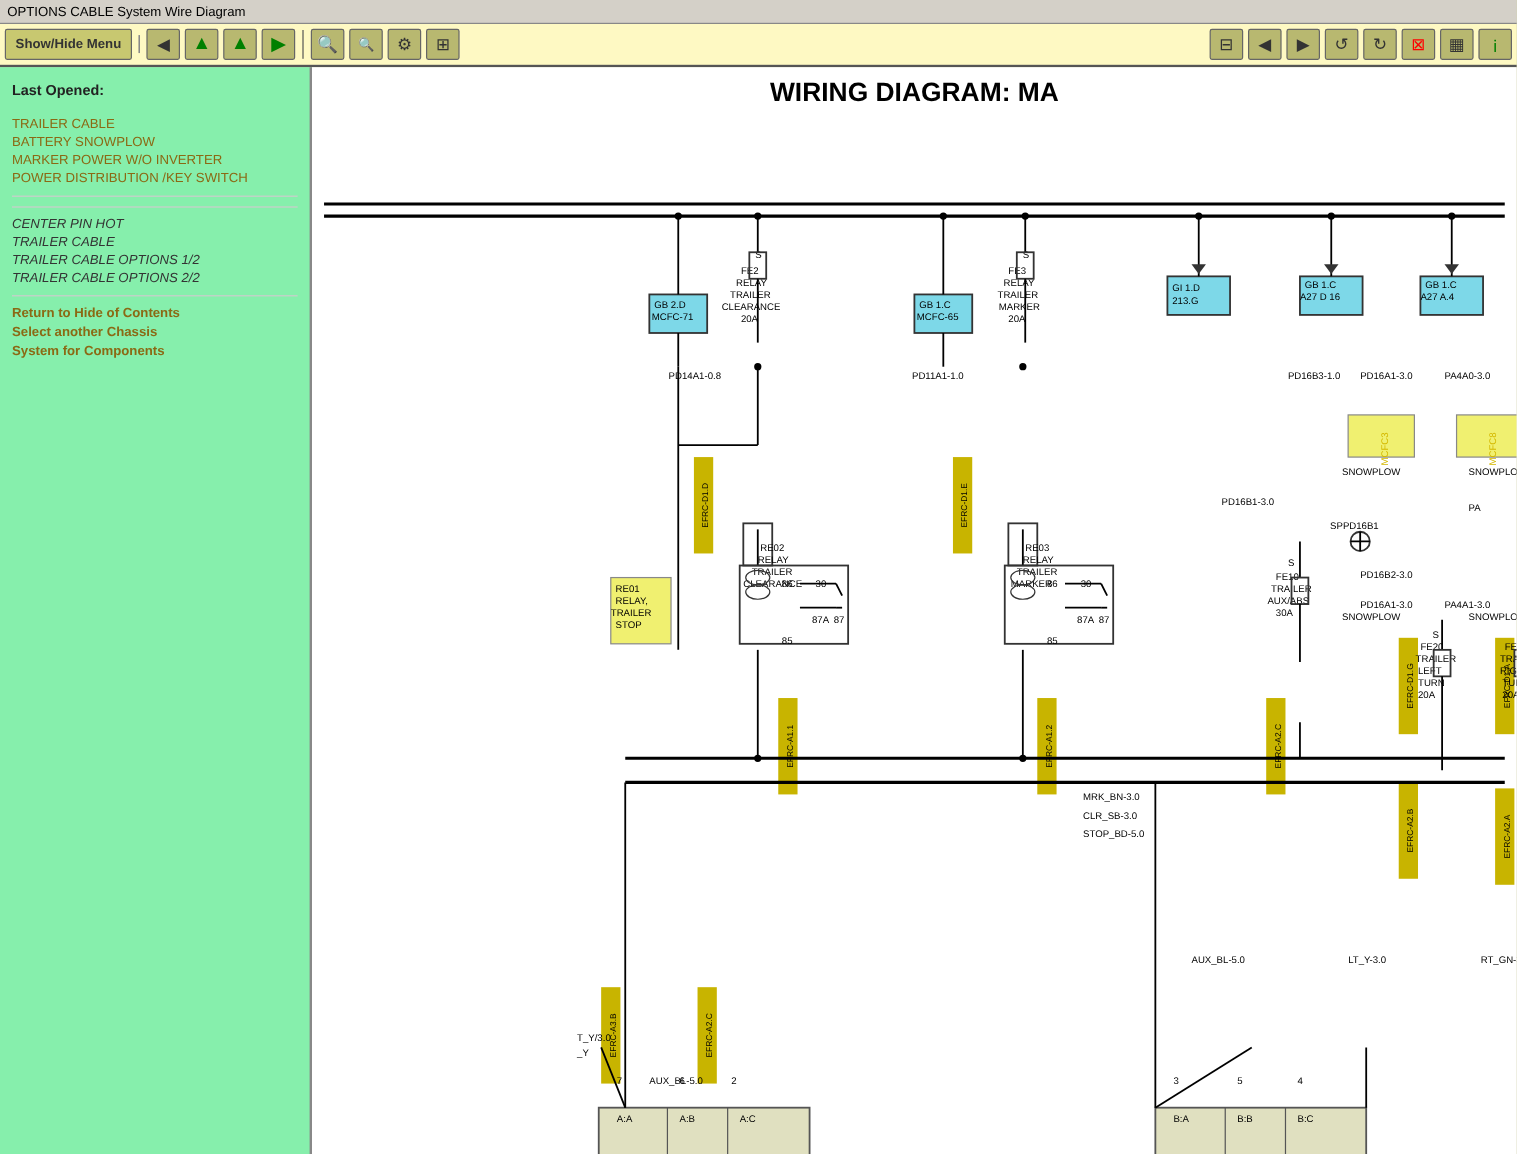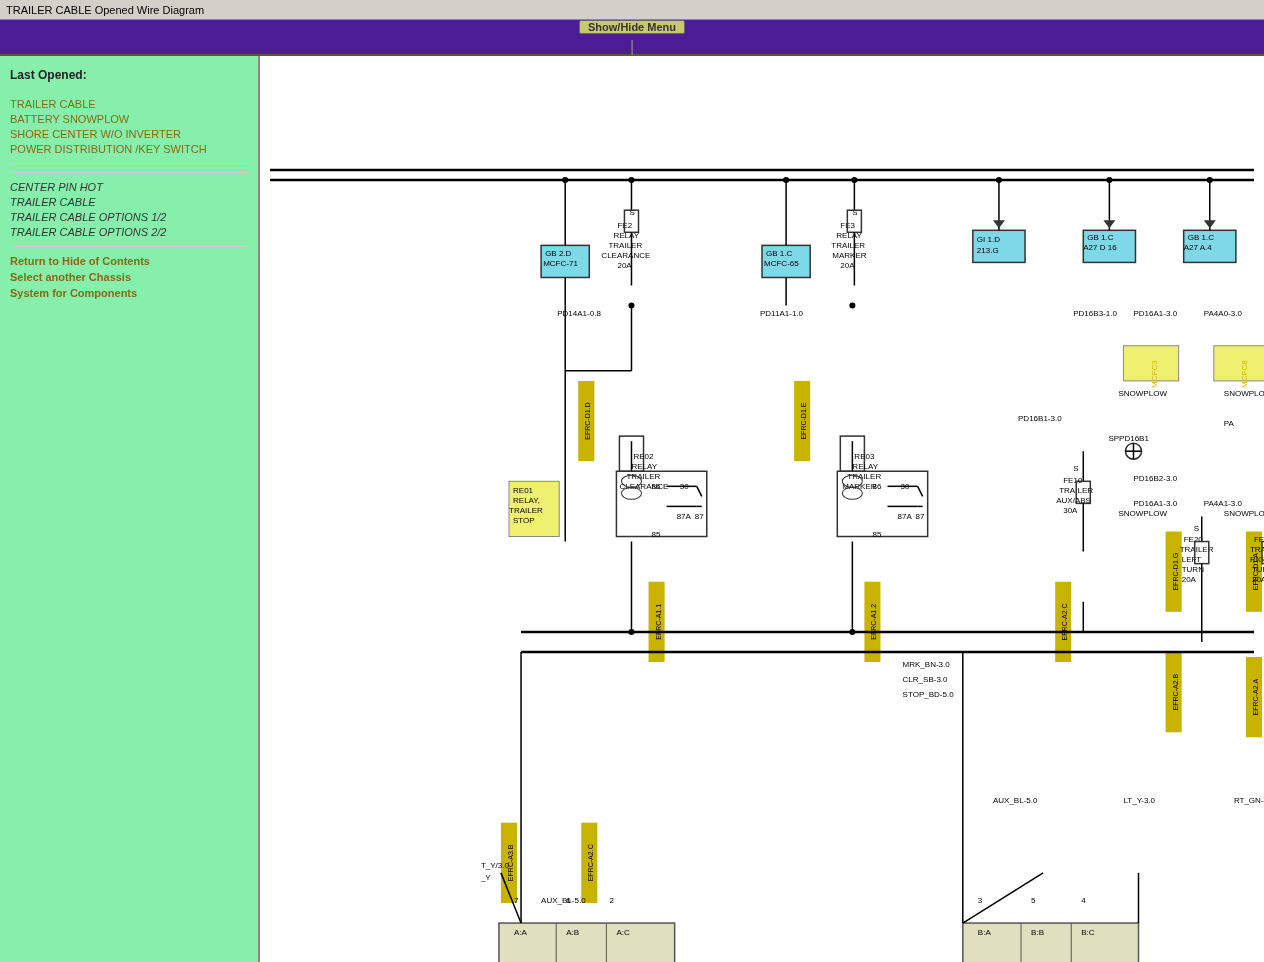--- a/index.html
+++ b/index.html
@@ -12,28 +12,27 @@
       padding: 2px 6px;
       font-size: 11px;
       color: #000;
       height: 20px;
       display: flex;
       align-items: center;
     }
 
     
     #toolbar {
-      background: #4c1d95;
+      background: #fef9c3;
       height: 36px;
       display: flex;
       align-items: center;
       padding: 0 4px;
       gap: 4px;
       border-bottom: 2px solid #555;
-      flex-direction: column;
     }
     .toolbar-btn {
       background: #b8b870;
       border: 1px solid #666;
       border-radius: 2px;
       width: 28px;
       height: 26px;
       display: flex;
       align-items: center;
       justify-content: center;
@@ -147,21 +146,21 @@
       margin-left: auto;
       display: flex;
       gap: 4px;
       align-items: center;
     }
   </style>
 </head>
 <body>
 
 <div id="title-bar">
-  <span>TRAILER CABLE Opened Wire Diagram</span>
+  <span>OPTIONS CABLE System Wire Diagram</span>
 </div>
 
 <div id="toolbar">
   <button class="toolbar-btn" style="width:auto;padding:0 8px;font-size:11px;font-weight:bold;background:#c8c870;">
     <span>Show/Hide Menu</span>
   </button>
   <span class="toolbar-pipe">|</span>
   <button class="toolbar-btn">◀</button>
   <button class="toolbar-btn" style="color:green;font-size:16px;">▲</button>
   <button class="toolbar-btn" style="color:green;font-size:16px;">▲</button>
@@ -183,35 +182,36 @@
   </div>
 </div>
 
 <div id="main-layout">
 
   <div id="sidebar">
     <div class="sidebar-section-title">Last Opened:</div>
     <div style="height:8px;"></div>
     <a class="sidebar-link">TRAILER CABLE</a>
     <a class="sidebar-link">BATTERY SNOWPLOW</a>
-    <a class="sidebar-link">SHORE CENTER W/O INVERTER</a>
+    <a class="sidebar-link">MARKER POWER W/O INVERTER</a>
     <a class="sidebar-link">POWER DISTRIBUTION /KEY SWITCH</a>
     <div class="sidebar-divider"></div>
     <div class="sidebar-divider"></div>
     <a class="sidebar-item">CENTER PIN HOT</a>
     <a class="sidebar-item">TRAILER CABLE</a>
     <a class="sidebar-item">TRAILER CABLE OPTIONS 1/2</a>
     <a class="sidebar-item">TRAILER CABLE OPTIONS 2/2</a>
     <div class="sidebar-divider"></div>
     <a class="sidebar-action">Return to Hide of Contents</a>
     <a class="sidebar-action">Select another Chassis</a>
     <a class="sidebar-action">System for Components</a>
   </div>
 
   <div id="diagram-area">
+    <div id="diagram-title">WIRING DIAGRAM: MA</div>
 
     <svg id="diagram-svg" viewBox="0 0 1000 780" xmlns="http://www.w3.org/2000/svg">
 
       <line class="wire-bold" x1="10" y1="30" x2="990" y2="30"></line>
       <line class="wire-bold" x1="10" y1="40" x2="990" y2="40"></line>
 
       <rect class="comp-box" x="280" y="105" width="48" height="32"></rect>
       <text class="comp-label" x="284" y="116">GB 2.D</text>
       <text class="comp-label" x="282" y="126">MCFC-71</text>
       <line class="wire" x1="304" y1="40" x2="304" y2="105"></line>

